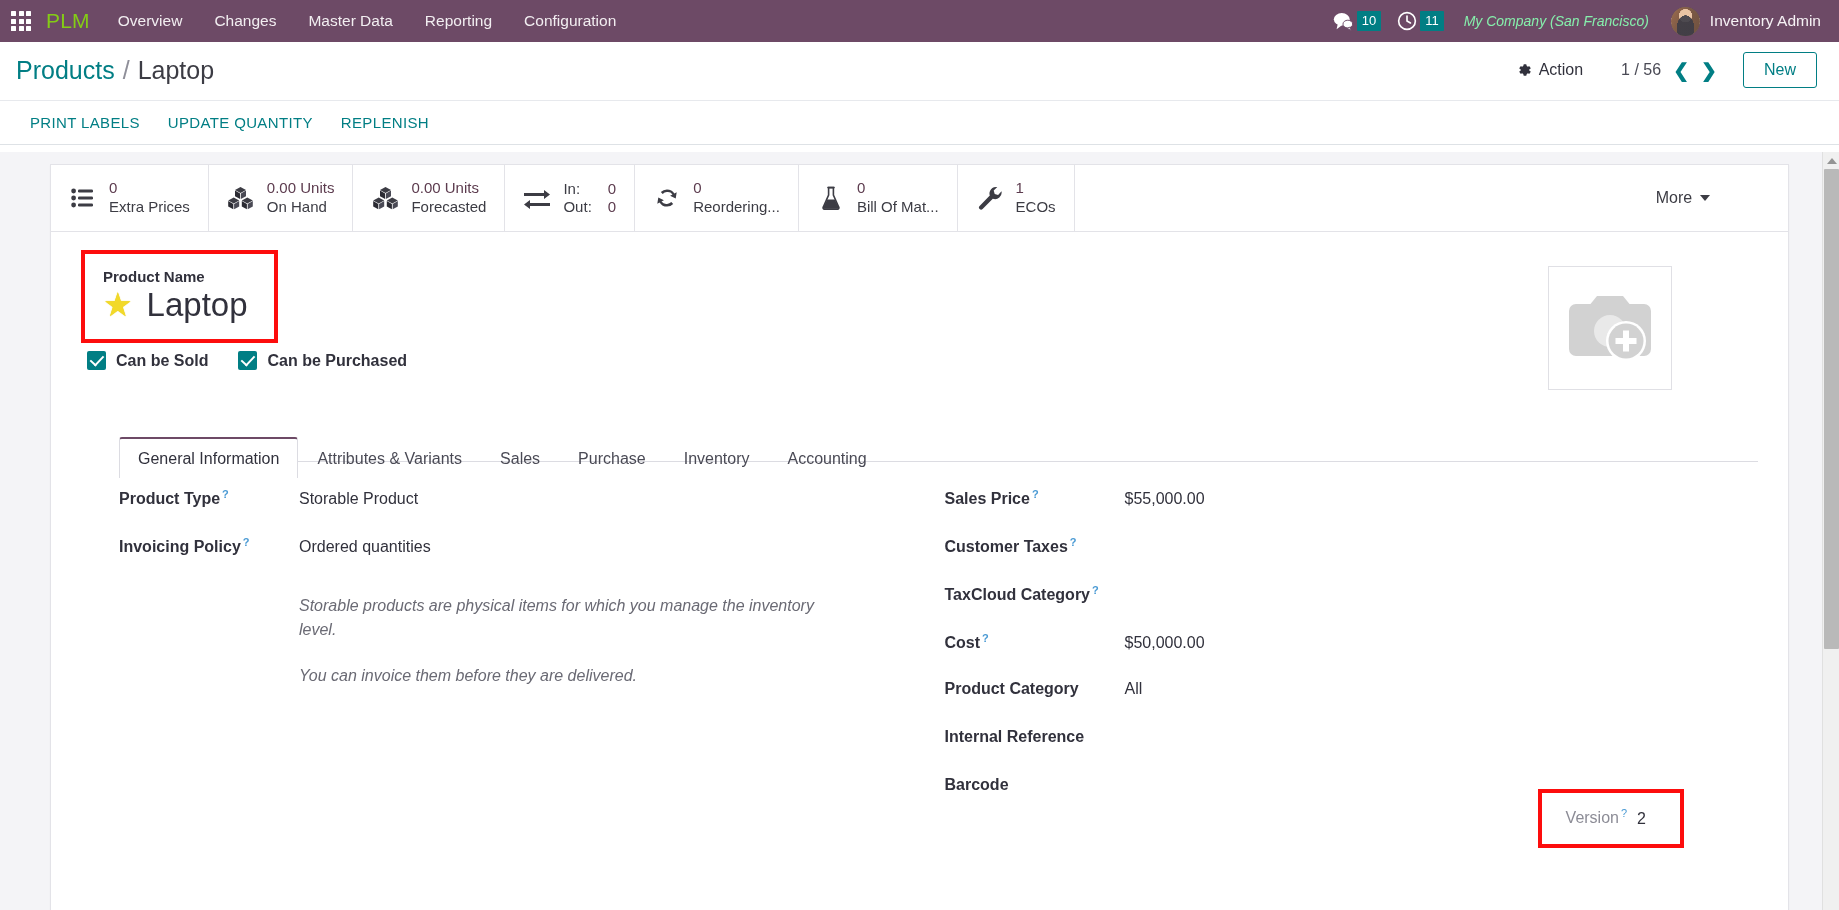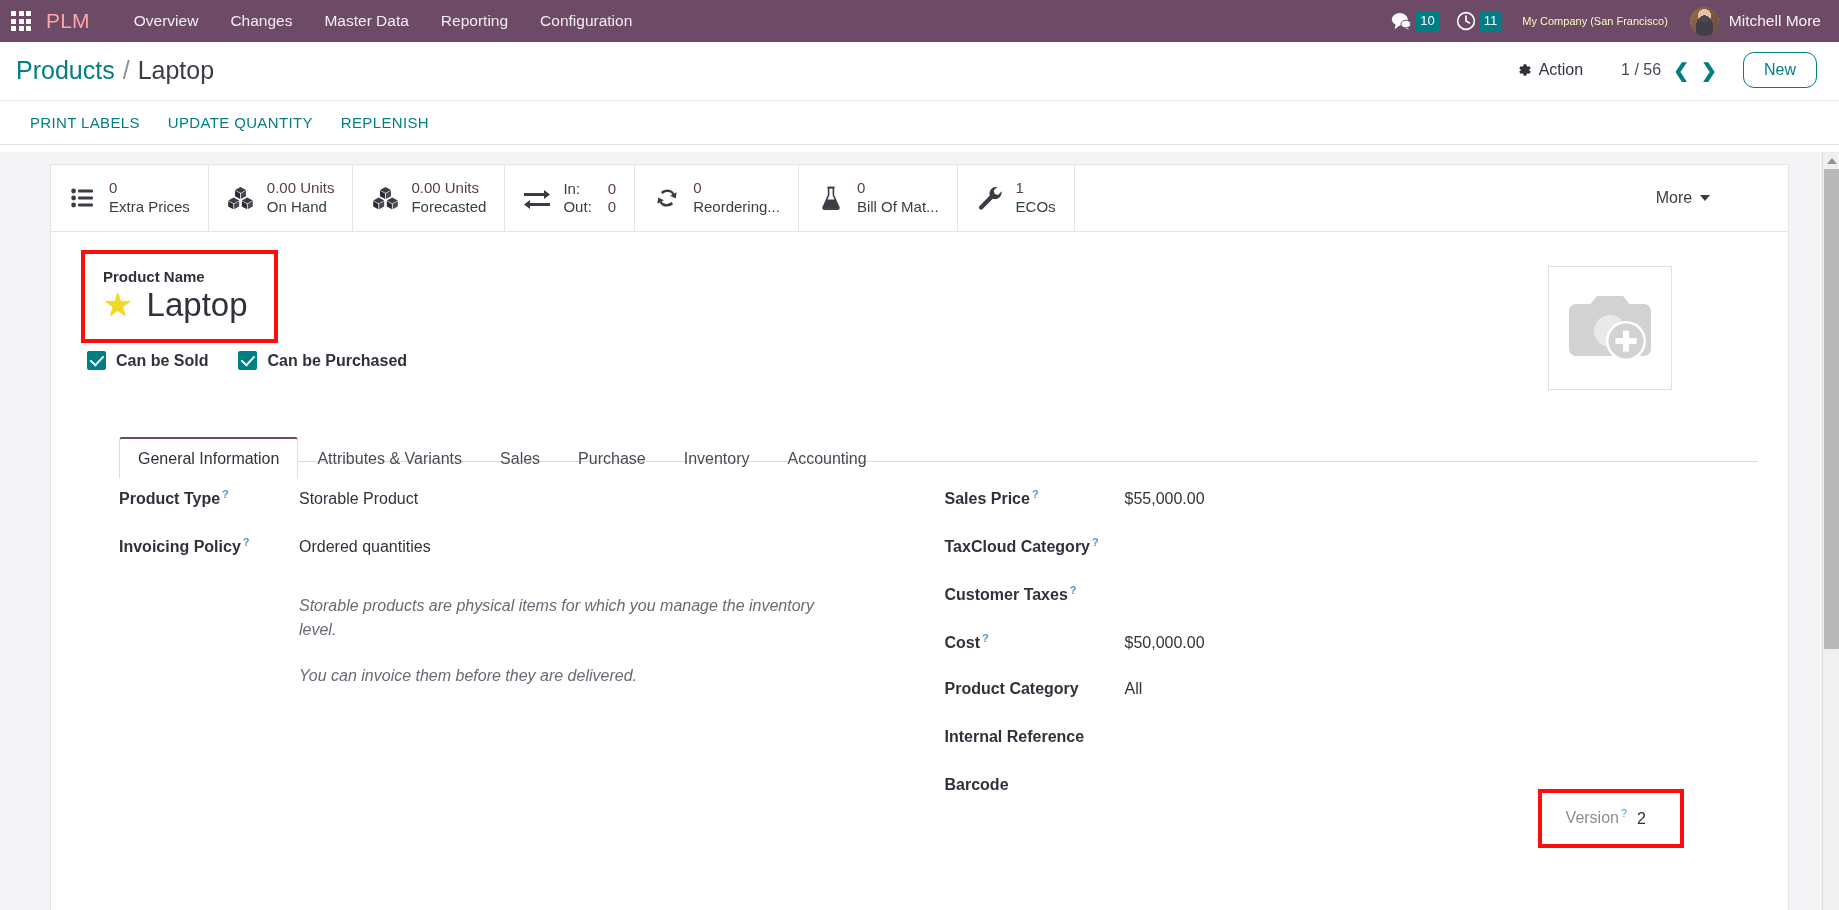--- a/index.html
+++ b/index.html
@@ -29,22 +29,22 @@
     grid-template-columns: repeat(3, 1fr);
     grid-template-rows: repeat(3, 1fr);
     gap: 2.5px;
     padding: 3px;
     cursor: pointer;
   }
   .apps-grid i { background: #ffffff; display: block; border-radius: 0.5px; }
   .brand {
     font-size: 21px;
     margin-left: 12px;
-    margin-right: 28px;
-    color: #fca5a5;
+    margin-right: 12px;
+    color: #84cc16;
     letter-spacing: .2px;
     cursor: pointer;
   }
   .nav-menu { display: flex; align-items: center; height: 100%; }
   .nav-menu .nav-item {
     font-size: 15.5px;
     color: #f2eef1;
     padding: 0 16px;
     height: 100%;
     display: flex;
@@ -71,27 +71,28 @@
     color: #ffffff;
     font-size: 13px;
     line-height: 1;
     padding: 3px 5px 4px;
     margin-left: 3px;
     border-radius: 1px;
     min-width: 21px;
     text-align: center;
   }
   .company-name {
-    font-size: 11px;
-    color: #fef9c3;
+    font-size: 14px;
+    color: #86efac;
     padding: 0 14px;
     height: 100%;
     display: flex; align-items: center;
     cursor: pointer;
     white-space: nowrap;
+    font-style: italic;
   }
   .user-menu {
     display: flex; align-items: center;
     gap: 10px;
     padding: 0 4px 0 8px;
     height: 100%;
     cursor: pointer;
   }
   .avatar {
     width: 29px; height: 29px;
@@ -154,21 +155,21 @@
     line-height: 1;
     font-weight: bold;
   }
   .btn-new {
     margin-left: 26px;
     border: 1px solid #017e84;
     color: #017e84;
     background: #ffffff;
     font-size: 16px;
     padding: 8px 20px;
-    border-radius: 11px;
+    border-radius: 3px;
     cursor: pointer;
   }
   .cp-actions {
     display: flex;
     align-items: center;
     gap: 0;
     border-top: 1px solid #e7e9ed;
     padding: 0 16px;
     height: 44px;
   }
@@ -456,21 +457,21 @@
     <div class="sysicon">
       <svg width="20" height="20" viewBox="0 0 22 22">
         <circle cx="11" cy="11" r="9.2" fill="none" stroke="#ffffff" stroke-width="1.8"></circle>
         <path d="M11 5.5 V11 L14.8 13.2" fill="none" stroke="#ffffff" stroke-width="1.8" stroke-linecap="round"></path>
       </svg>
       <span class="badge-count">11</span>
     </div>
     <div class="company-name">My Company (San Francisco)</div>
     <div class="user-menu">
       <div class="avatar"></div>
-      <span class="user-name">Mitchell More</span>
+      <span class="user-name">Inventory Admin</span>
     </div>
   </div>
 </div>
 
 <div class="control-panel">
   <div class="cp-top">
     <div class="breadcrumb">
       <span class="bc-parent">Products</span>
       <span class="bc-sep">/</span>
       <span class="bc-current">Laptop</span>
@@ -684,25 +685,25 @@
               </span>
             </div>
           </div>
 
           <div class="fcol right-col-inner">
             <div class="frow">
               <span class="flabel"><span>Sales Price</span><span class="qmark">?</span></span>
               <span class="fvalue">$55,000.00</span>
             </div>
             <div class="frow">
+              <span class="flabel"><span>Customer Taxes</span><span class="qmark">?</span></span>
+              <span class="fvalue"></span>
+            </div>
+            <div class="frow">
               <span class="flabel"><span>TaxCloud Category</span><span class="qmark">?</span></span>
-              <span class="fvalue"></span>
-            </div>
-            <div class="frow">
-              <span class="flabel"><span>Customer Taxes</span><span class="qmark">?</span></span>
               <span class="fvalue"></span>
             </div>
             <div class="frow">
               <span class="flabel"><span>Cost</span><span class="qmark">?</span></span>
               <span class="fvalue">$50,000.00</span>
             </div>
             <div class="frow">
               <span class="flabel">Product Category</span>
               <span class="fvalue">All</span>
             </div>

